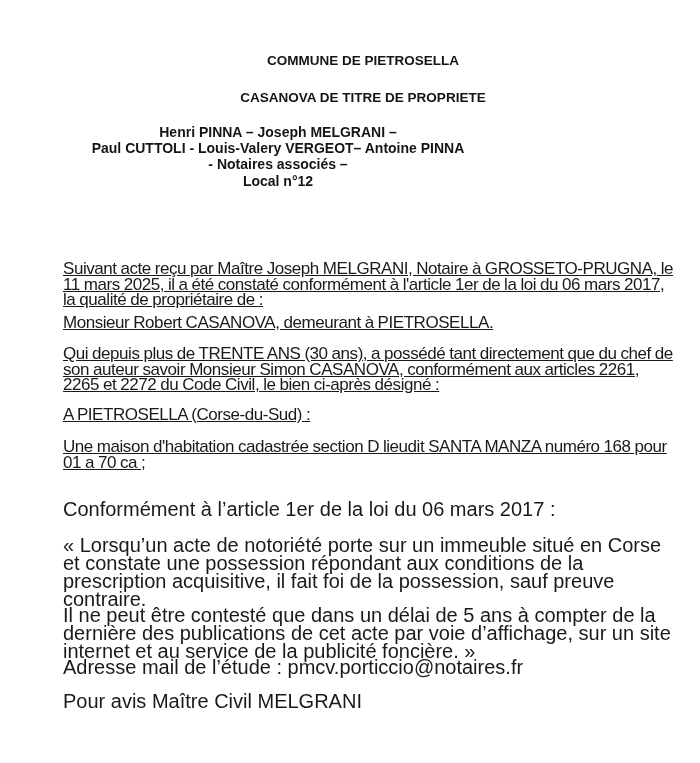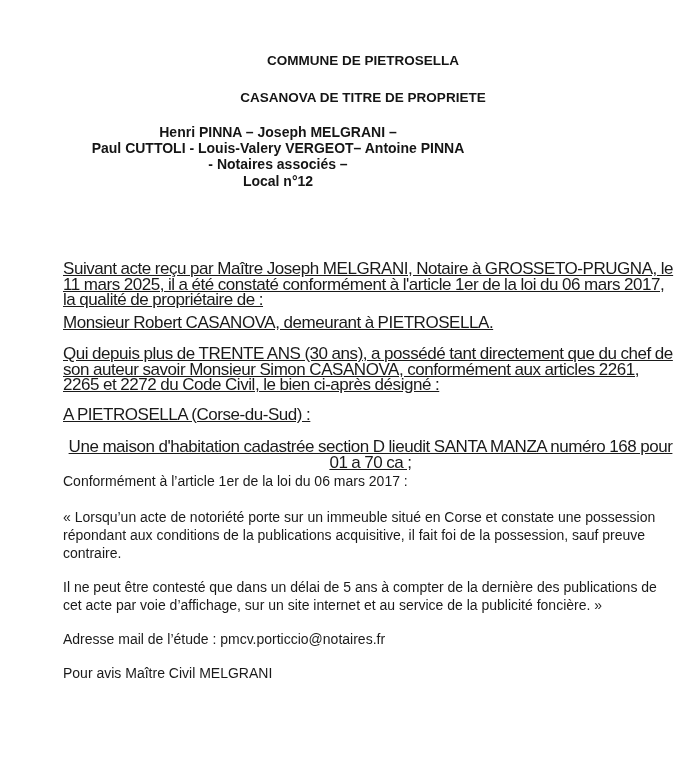--- a/index.html
+++ b/index.html
@@ -8,21 +8,21 @@
   .hdr { position: absolute; left: 13px; width: 700px; text-align: center;
          font-family: "Liberation Sans", sans-serif; font-weight: bold; font-size: 13.5px; color: #151515; }
   .hdr1 { top: 53px; }
   .hdr2 { top: 90px; }
   .notaires { position: absolute; left: 0; top: 124px; width: 556px; text-align: center;
               font-family: "Liberation Sans", sans-serif; font-weight: bold; font-size: 14px; line-height: 16.2px; color: #151515; }
   .notaires div { white-space: nowrap; }
   .body { position: absolute; left: 63px; width: 615px;
           font-family: "Liberation Sans", sans-serif; color: #1a1a1a; }
   .small { font-size: 17px; line-height: 15.5px; letter-spacing: -0.45px; word-spacing: -0.3px; text-decoration: underline; }
-  .big { font-size: 14px; line-height: 18px; }
+  .big { font-size: 20px; line-height: 18px; margin-top: 28px; }
   p { margin: 0; }
 </style>
 </head>
 <body>
 
 <div class="page">
 
   <div class="hdr hdr1">COMMUNE DE PIETROSELLA</div>
   <div class="hdr hdr2">CASANOVA DE TITRE DE PROPRIETE</div>
 
@@ -36,25 +36,25 @@
   <p class="body small" style="top:261px;">Suivant acte reçu par Maître Joseph MELGRANI, Notaire à GROSSETO-PRUGNA, le 11 mars 2025, il a été constaté conformément à l'article 1er de la loi du 06 mars 2017, la qualité de propriétaire de :</p>
 
   <div class="body small" style="top:307px;margin-top:8px;">
     <p>Monsieur Robert CASANOVA, demeurant à PIETROSELLA.</p>
   </div>
 
   <p class="body small" style="top:346px;">Qui depuis plus de TRENTE ANS (30 ans), a possédé tant directement que du chef de son auteur savoir Monsieur Simon CASANOVA, conformément aux articles 2261, 2265 et 2272 du Code Civil, le bien ci-après désigné :</p>
 
   <p class="body small" style="top:407px;">A PIETROSELLA (Corse-du-Sud) :</p>
 
-  <p class="body small" style="top:439px;text-align:center;">Une maison d'habitation cadastrée section D lieudit SANTA MANZA numéro 168 pour 01 a 70 ca ;</p>
+  <p class="body small" style="top:439px;">Une maison d'habitation cadastrée section D lieudit SANTA MANZA numéro 168 pour 01 a 70 ca ;</p>
 
   <p class="body big" style="top:472px;">Conformément à l’article 1er de la loi du 06 mars 2017 :</p>
 
-  <p class="body big" style="top:508px;">« Lorsqu’un acte de notoriété porte sur un immeuble situé en Corse et constate une possession répondant aux conditions de la publications acquisitive, il fait foi de la possession, sauf preuve contraire.</p>
+  <p class="body big" style="top:508px;">« Lorsqu’un acte de notoriété porte sur un immeuble situé en Corse et constate une possession répondant aux conditions de la prescription acquisitive, il fait foi de la possession, sauf preuve contraire.</p>
 
   <p class="body big" style="top:578px;">Il ne peut être contesté que dans un délai de 5 ans à compter de la dernière des publications de cet acte par voie d’affichage, sur un site internet et au service de la publicité foncière. »</p>
 
   <p class="body big" style="top:630px;">Adresse mail de l’étude : pmcv.porticcio@notaires.fr</p>
 
   <p class="body big" style="top:664px;">Pour avis Maître Civil MELGRANI</p>
 
 </div>
 
 </body></html>

